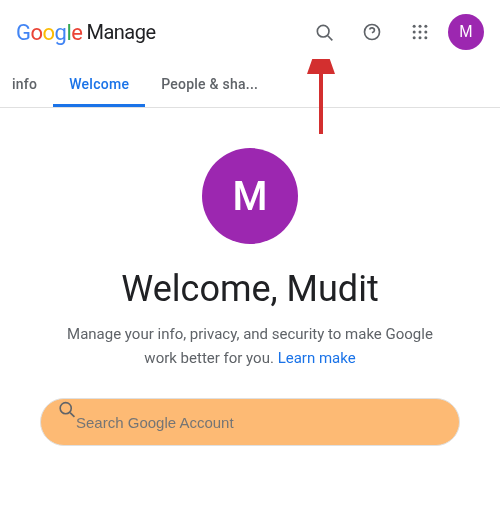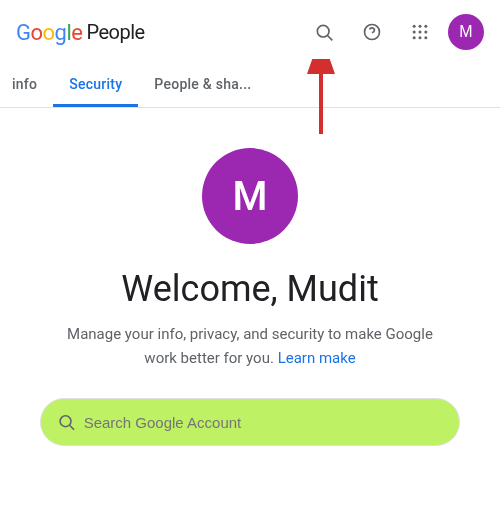--- a/index.html
+++ b/index.html
@@ -162,24 +162,22 @@
       width: 100%;
       padding: 0 20px;
     }
 
     .search-bar {
       width: 100%;
       height: 48px;
       border: 1px solid #e0e0e0;
       border-radius: 24px;
       display: flex;
-      align-items: center;
       padding: 0 16px;
-      gap: 8px;
-      background: #bef264;
+      background: #fdba74;
     }
 
     .nav-area {
       position: relative;
     }
 
     
     .red-arrow {
       position: absolute;
       top: -5px;
@@ -192,21 +190,21 @@
 <body>
 
 <div class="header">
   <div class="google-logo">
     <span class="logo-g">G</span>
       <span class="logo-o1">o</span>
       <span class="logo-o2">o</span>
       <span class="logo-g2">g</span>
       <span class="logo-l">l</span>
       <span class="logo-e">e</span>
-    <span class="logo-account">People</span>
+    <span class="logo-account">Manage</span>
   </div>
   <div class="header-icons">
     <button class="icon-btn">
       <svg width="20" height="20" viewBox="0 0 24 24" fill="none" stroke="#5f6368" stroke-width="2">
         <circle cx="11" cy="11" r="7"></circle>
         <line x1="16.5" y1="16.5" x2="22" y2="22"></line>
       </svg>
     </button>
     <button class="icon-btn">
       <svg width="20" height="20" viewBox="0 0 24 24" fill="none" stroke="#5f6368" stroke-width="2">
@@ -233,21 +231,21 @@
     </button>
   </div>
 </div>
 
 <div class="nav-area">
   <div class="nav-tabs">
     <div class="nav-tab nav-tab-info">
       <span>info</span>
     </div>
     <div class="nav-tab active">
-      <span>Security</span>
+      <span>Welcome</span>
     </div>
     <div class="nav-tab">
       <span>People &amp; sha...</span>
     </div>
   </div>
 
   <svg class="red-arrow" width="60" height="80" viewBox="0 0 60 80">
     <defs>
       <marker id="arrowhead" markerWidth="10" markerHeight="7" refX="0" refY="3.5" orient="auto">
         <polygon points="0 0, 10 3.5, 0 7" fill="#d32f2f"></polygon>

